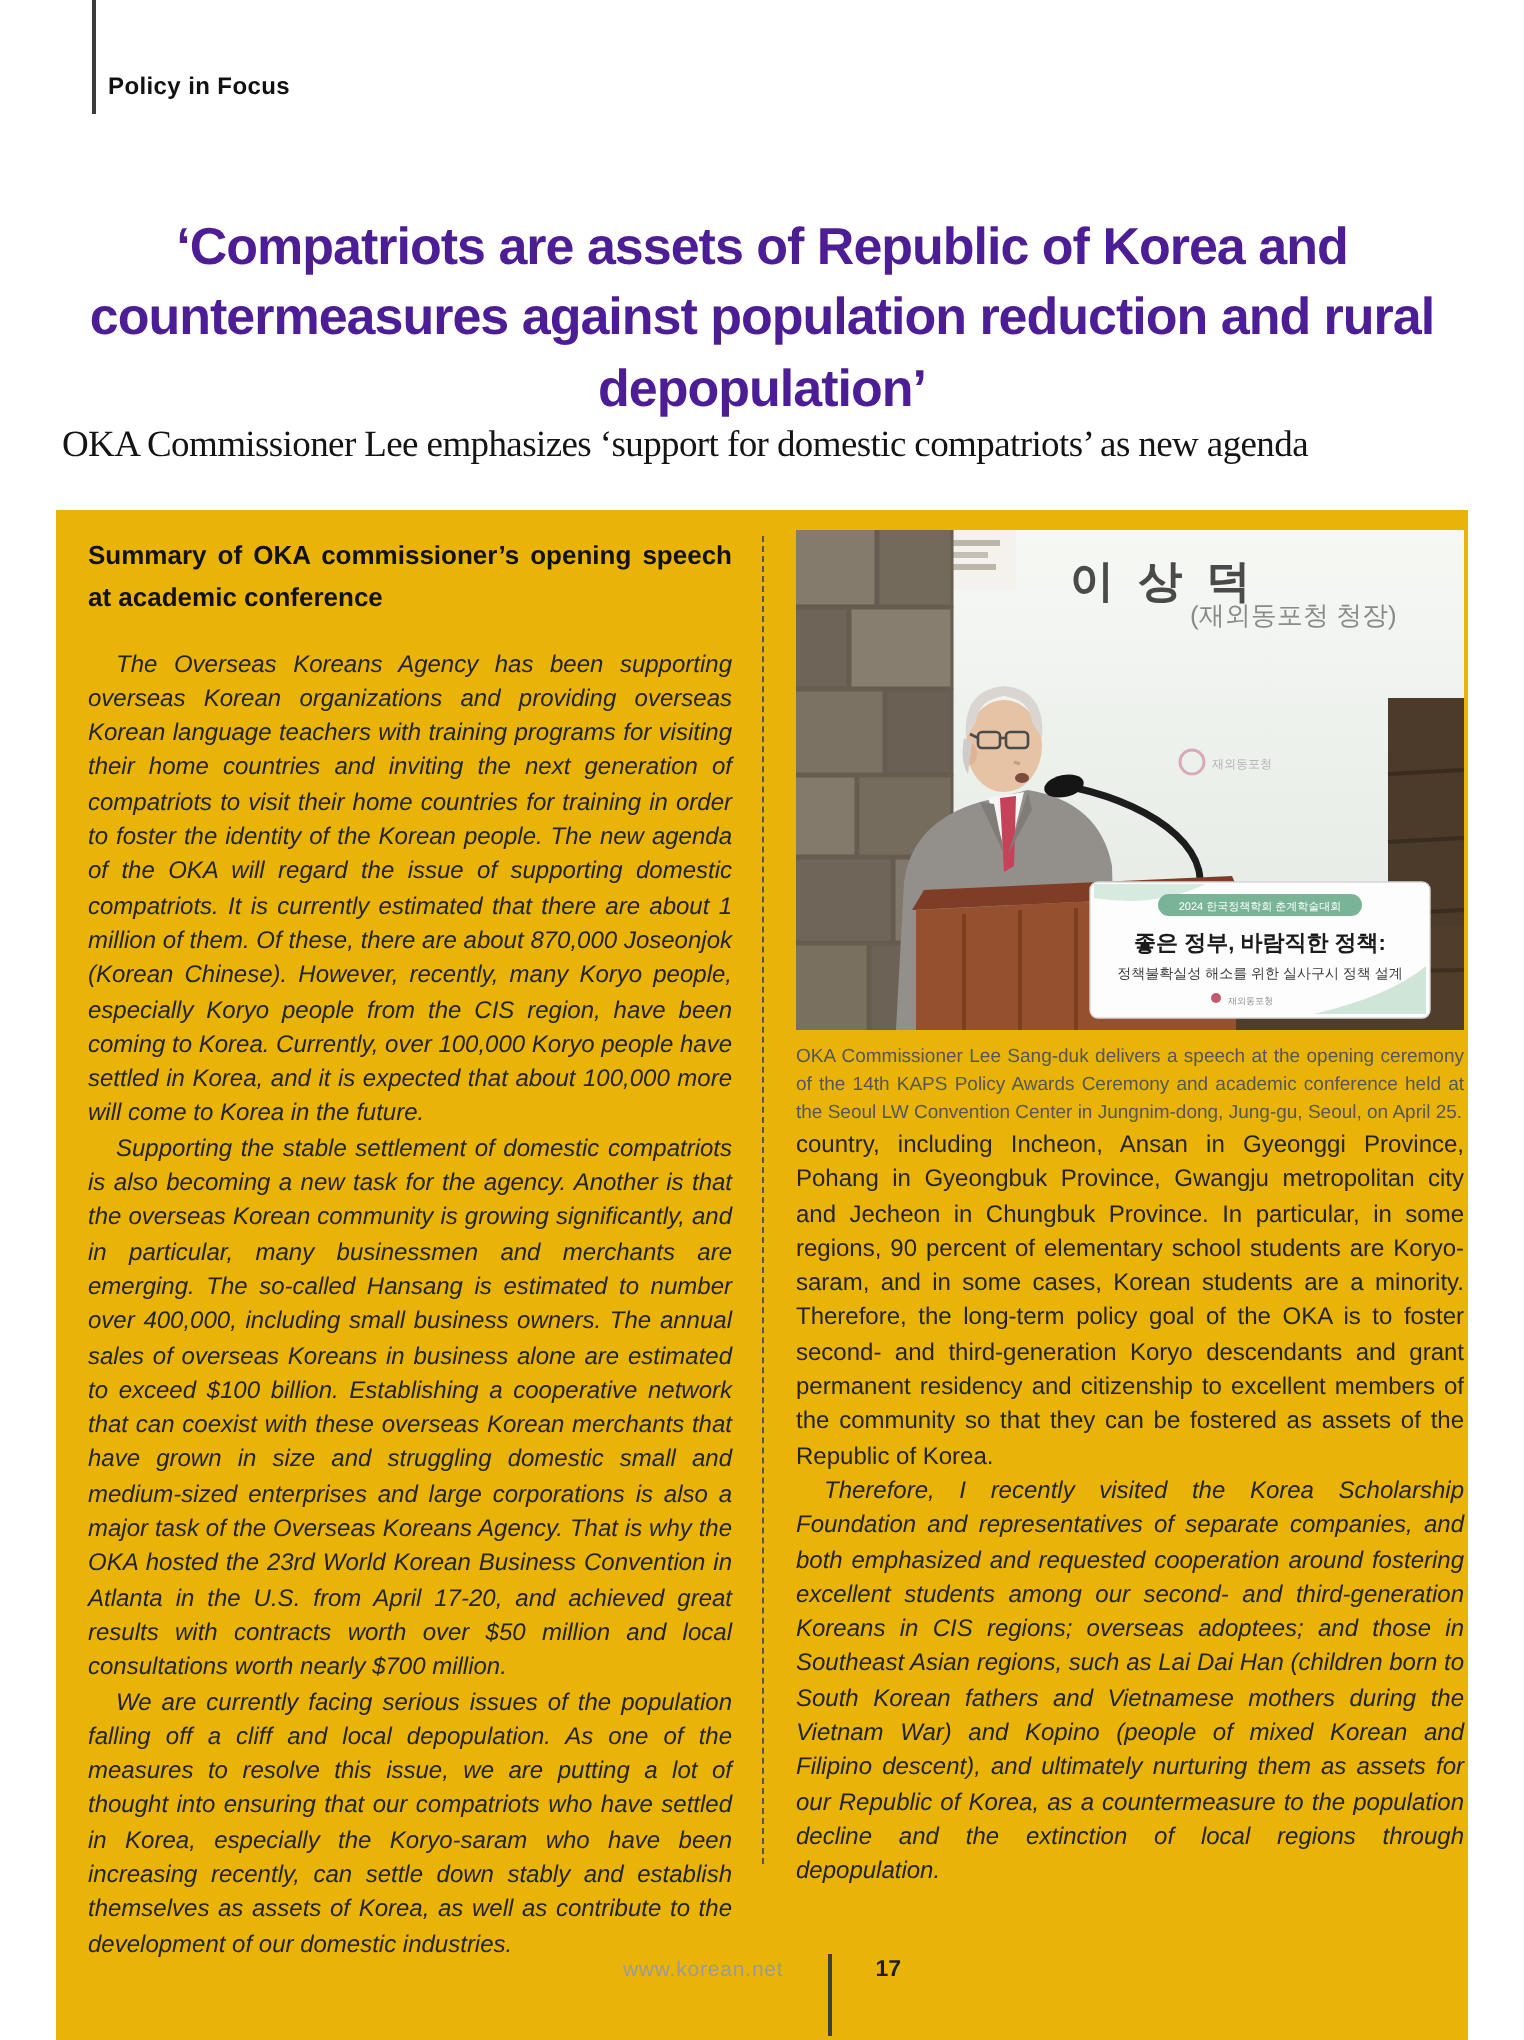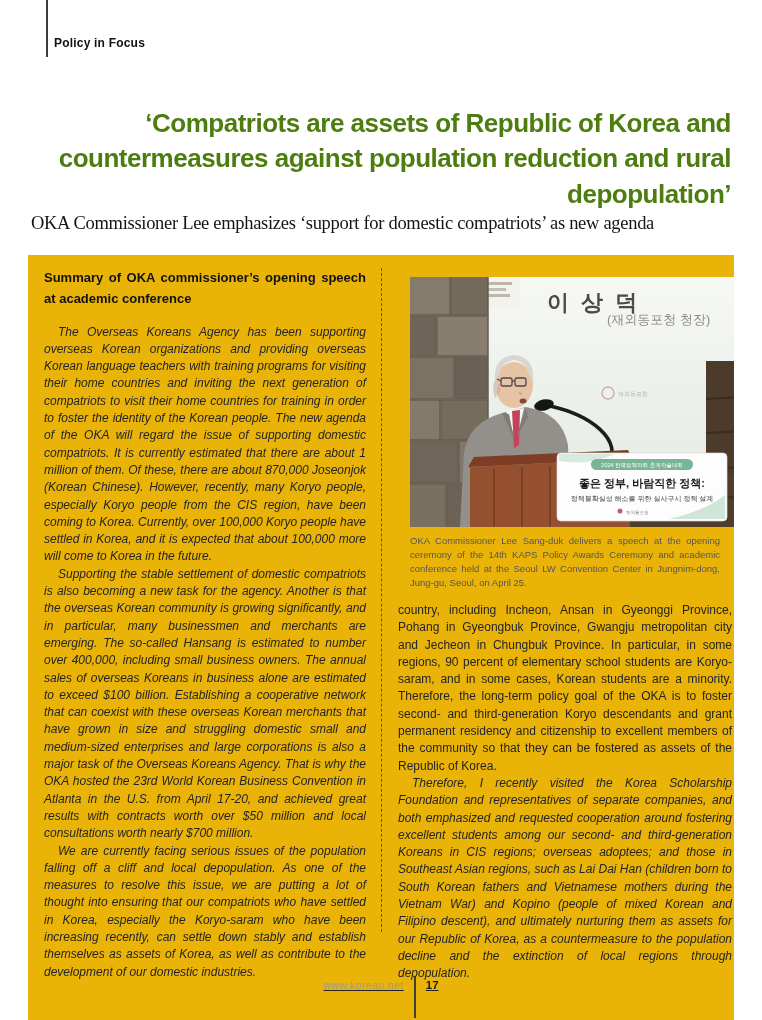--- a/index.html
+++ b/index.html
@@ -4,39 +4,39 @@
 <style>
   html,body{margin:0;padding:0;}
   body{
     width:762px;height:1020px;position:relative;overflow:hidden;
     background:#ffffff;color:#222;
     font-family:"Liberation Sans",sans-serif;
   }
   .kicker-rule{position:absolute;left:46px;top:0;width:2px;height:57px;background:#3c3c3c;}
   .kicker{position:absolute;left:54px;top:36px;font-size:12px;font-weight:bold;color:#111;letter-spacing:.2px;}
   .headline{
-    position:absolute;left:31px;top:106px;width:700px;margin:0;text-align:right;
-    font-size:26px;line-height:1.36;font-weight:bold;color:#4d7c0f;letter-spacing:-.5px;
+    position:absolute;left:31px;top:106px;width:700px;margin:0;text-align:center;
+    font-size:26px;line-height:1.36;font-weight:bold;color:#4c1d95;letter-spacing:-.5px;
   }
   .subtitle{
     position:absolute;left:31px;top:213px;width:700px;margin:0;
     font-family:"Liberation Serif",serif;font-weight:normal;
     font-size:18.5px;letter-spacing:-.3px;color:#141414;
   }
   .article{position:absolute;left:28px;top:255px;width:706px;height:894px;background:#eab308;overflow:hidden;}
   .col-left{position:absolute;left:16px;top:13px;width:322px;}
   .col-heading{margin:0 0 14px 0;font-size:13px;line-height:1.6;font-weight:bold;color:#111;text-align:justify;}
   .para{margin:0;font-size:12px;line-height:17.3px;text-align:justify;color:#242424;}
   .indent{text-indent:14px;font-style:italic;}
   .divider{position:absolute;left:353px;top:13px;height:664px;width:0;border-left:1px dashed #555;}
   .col-right{position:absolute;left:370px;top:10px;width:334px;}
   .photo{width:334px;height:250px;display:block;background:#e8ece6;}
   .caption{margin:7px 0 0 0;font-size:9.5px;line-height:14px;color:#565656;text-align:justify;}
   .right-paras{}
-  .footer{position:absolute;left:0;top:977px;width:762px;display:flex;justify-content:center;align-items:flex-start;gap:10px;text-decoration:underline;}
+  .footer{position:absolute;left:0;top:977px;width:762px;display:flex;justify-content:center;align-items:flex-start;gap:22px;}
   .footer-site{font-size:10.5px;color:#9a9a9a;letter-spacing:.4px;margin-top:2px;}
   .footer-rule{width:2px;height:41px;background:#3f3f3f;}
   .footer-page{font-size:11.5px;font-weight:bold;color:#1d1d1d;margin-top:2px;}
   svg text{font-family:"Liberation Sans",sans-serif;}
 </style>
 </head>
 <body>
 
 <div class="kicker-rule"></div>
 <div class="kicker">Policy in Focus</div>
@@ -50,21 +50,21 @@
     <h3 class="col-heading">Summary of OKA commissioner’s opening speech at academic conference</h3>
     <p class="para indent">The Overseas Koreans Agency has been supporting overseas Korean organizations and providing overseas Korean language teachers with training programs for visiting their home countries and inviting the next generation of compatriots to visit their home countries for training in order to foster the identity of the Korean people. The new agenda of the OKA will regard the issue of supporting domestic compatriots. It is currently estimated that there are about 1 million of them. Of these, there are about 870,000 Joseonjok (Korean Chinese). However, recently, many Koryo people, especially Koryo people from the CIS region, have been coming to Korea. Currently, over 100,000 Koryo people have settled in Korea, and it is expected that about 100,000 more will come to Korea in the future.</p>
     <p class="para indent">Supporting the stable settlement of domestic compatriots is also becoming a new task for the agency. Another is that the overseas Korean community is growing significantly, and in particular, many businessmen and merchants are emerging. The so-called Hansang is estimated to number over 400,000, including small business owners. The annual sales of overseas Koreans in business alone are estimated to exceed $100 billion. Establishing a cooperative network that can coexist with these overseas Korean merchants that have grown in size and struggling domestic small and medium-sized enterprises and large corporations is also a major task of the Overseas Koreans Agency. That is why the OKA hosted the 23rd World Korean Business Convention in Atlanta in the U.S. from April 17-20, and achieved great results with contracts worth over $50 million and local consultations worth nearly $700 million.</p>
     <p class="para indent">We are currently facing serious issues of the population falling off a cliff and local depopulation. As one of the measures to resolve this issue, we are putting a lot of thought into ensuring that our compatriots who have settled in Korea, especially the Koryo-saram who have been increasing recently, can settle down stably and establish themselves as assets of Korea, as well as contribute to the development of our domestic industries.</p>
 
   </div>
 
   <div class="divider"></div>
 
   <div class="col-right">
-    <figure style="margin:12px">
+    <figure style="margin:0">
       <svg class="photo" viewBox="0 0 334 250">
         <defs>
           <linearGradient id="scr" x1="0" y1="0" x2="0" y2="1">
             <stop offset="0" stop-color="#f6f8f4"></stop>
             <stop offset="1" stop-color="#e1e8e2"></stop>
           </linearGradient>
         </defs>
 
         <rect x="0" y="0" width="334" height="250" fill="url(#scr)"></rect>
         <text x="137" y="33" font-size="22" font-weight="bold" letter-spacing="3" fill="#4a4a4a">이 상 덕</text>

